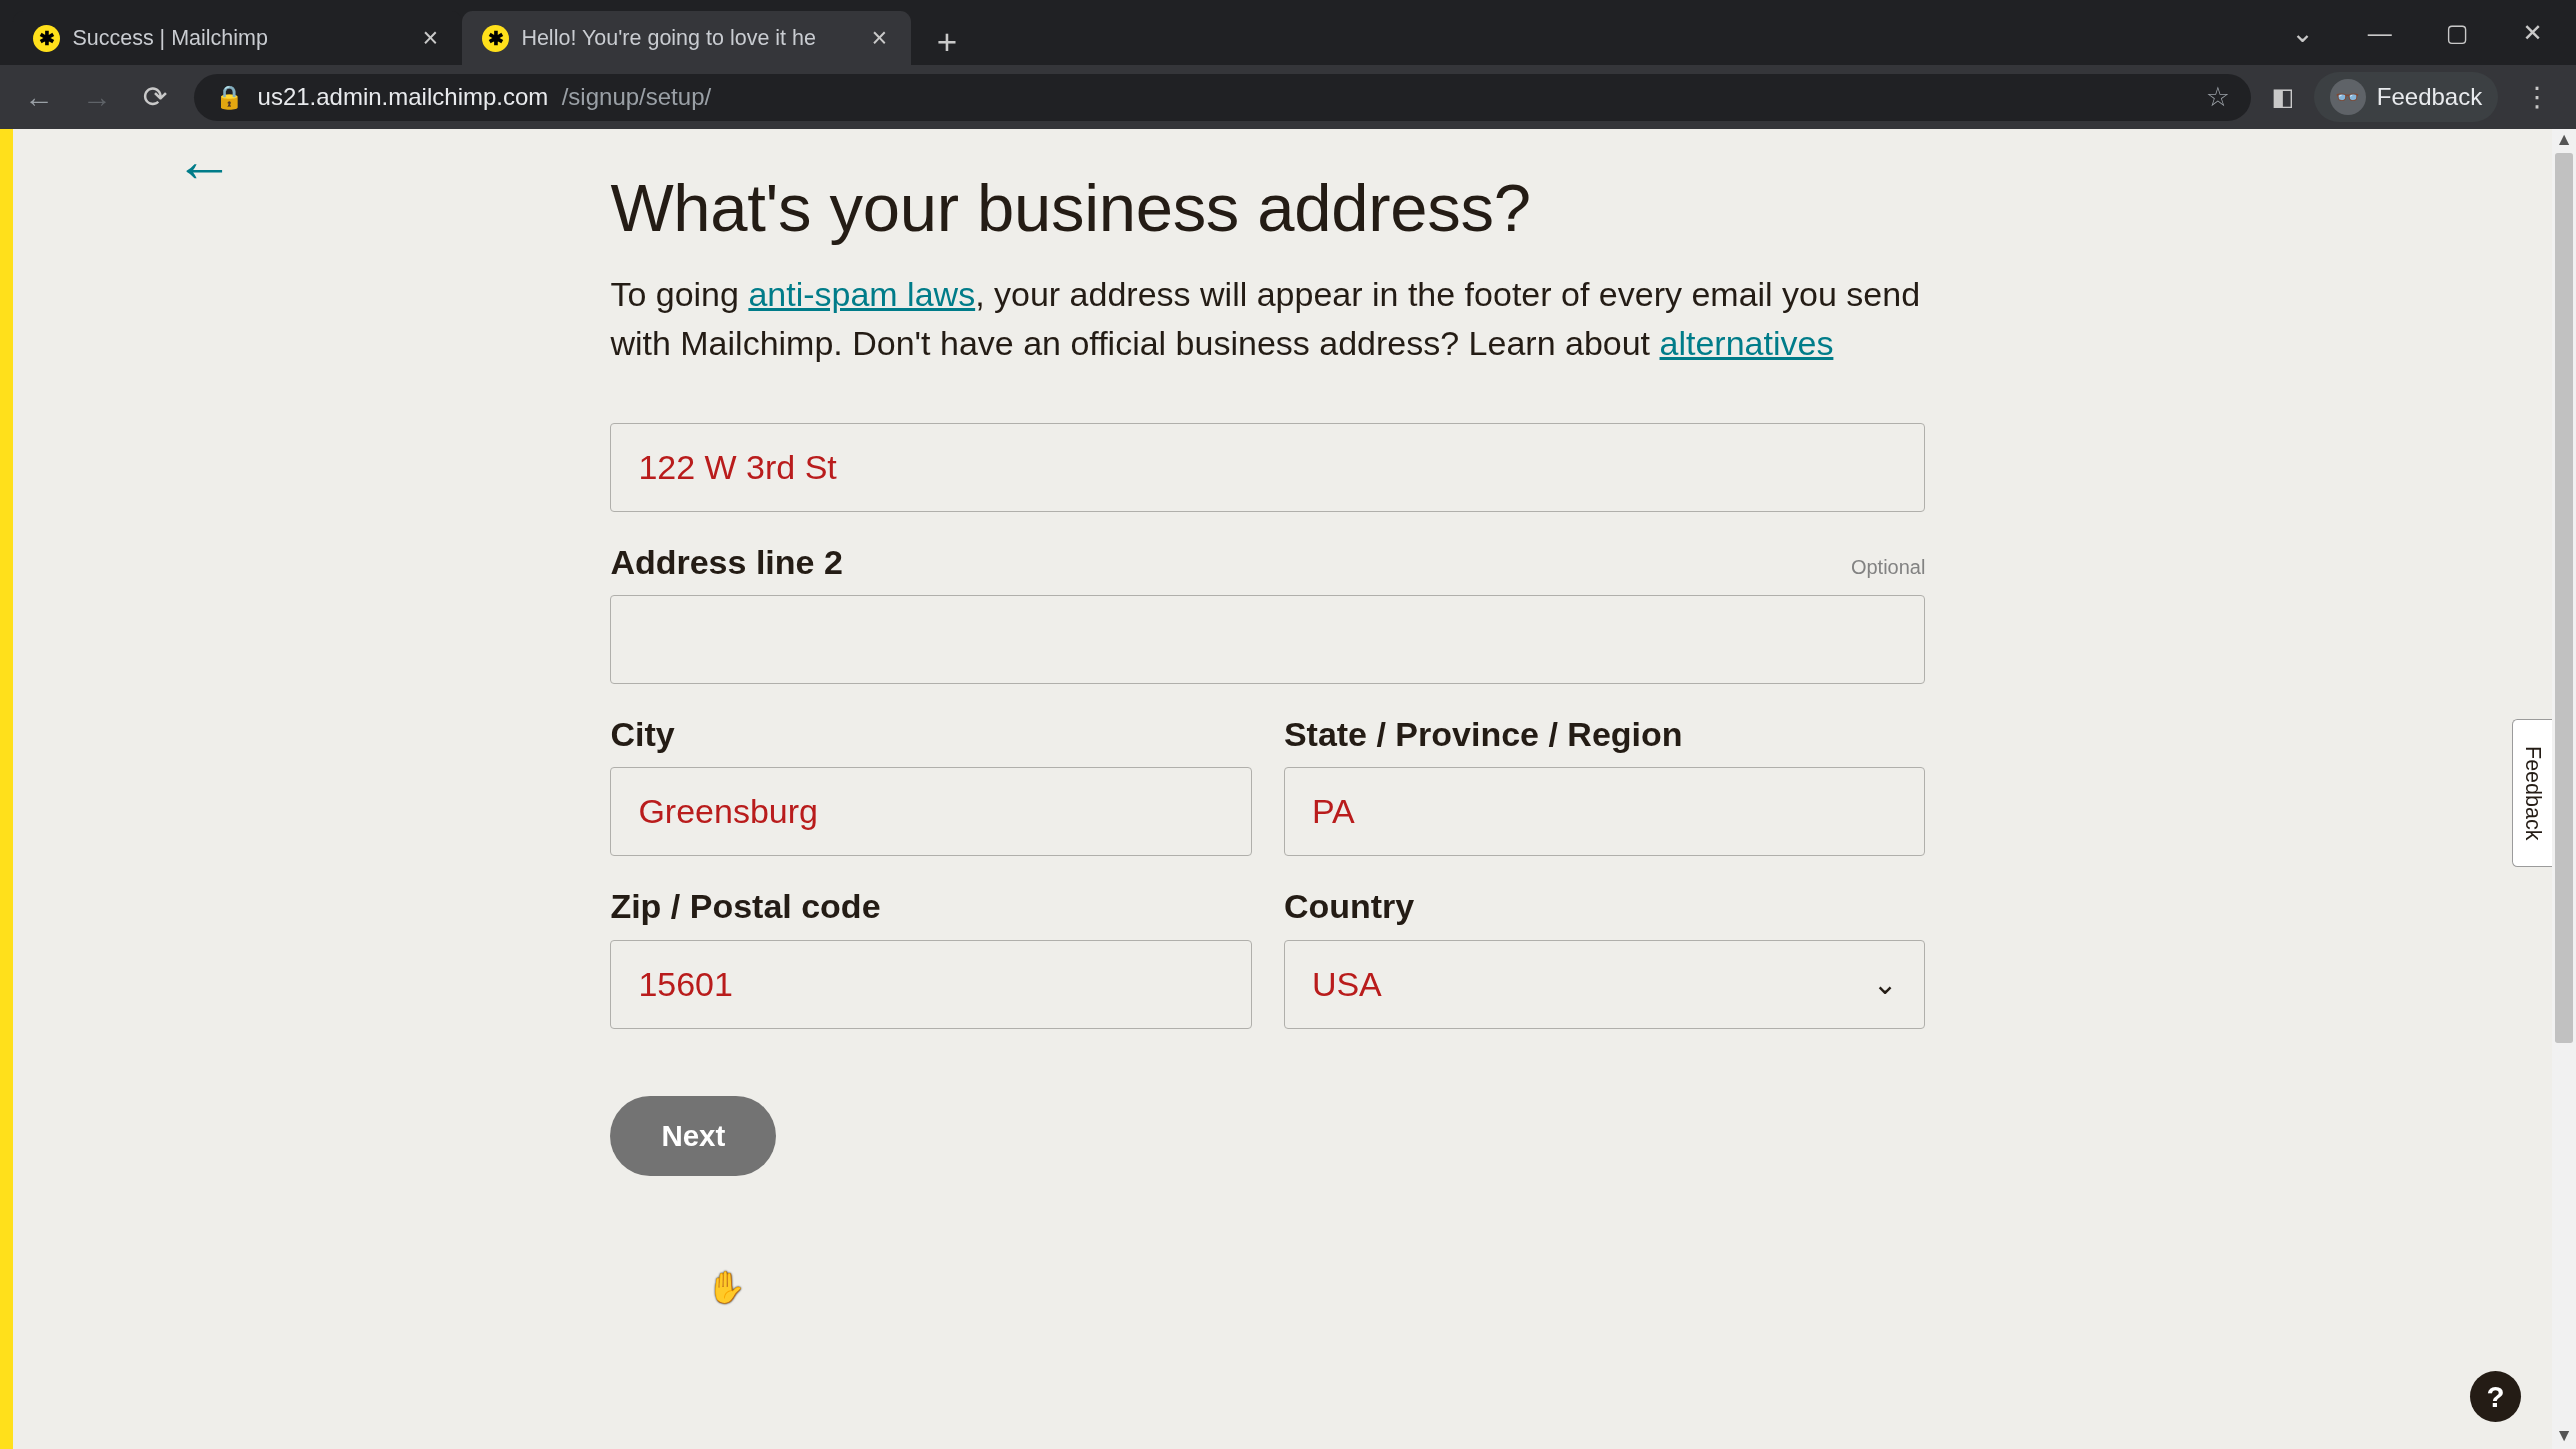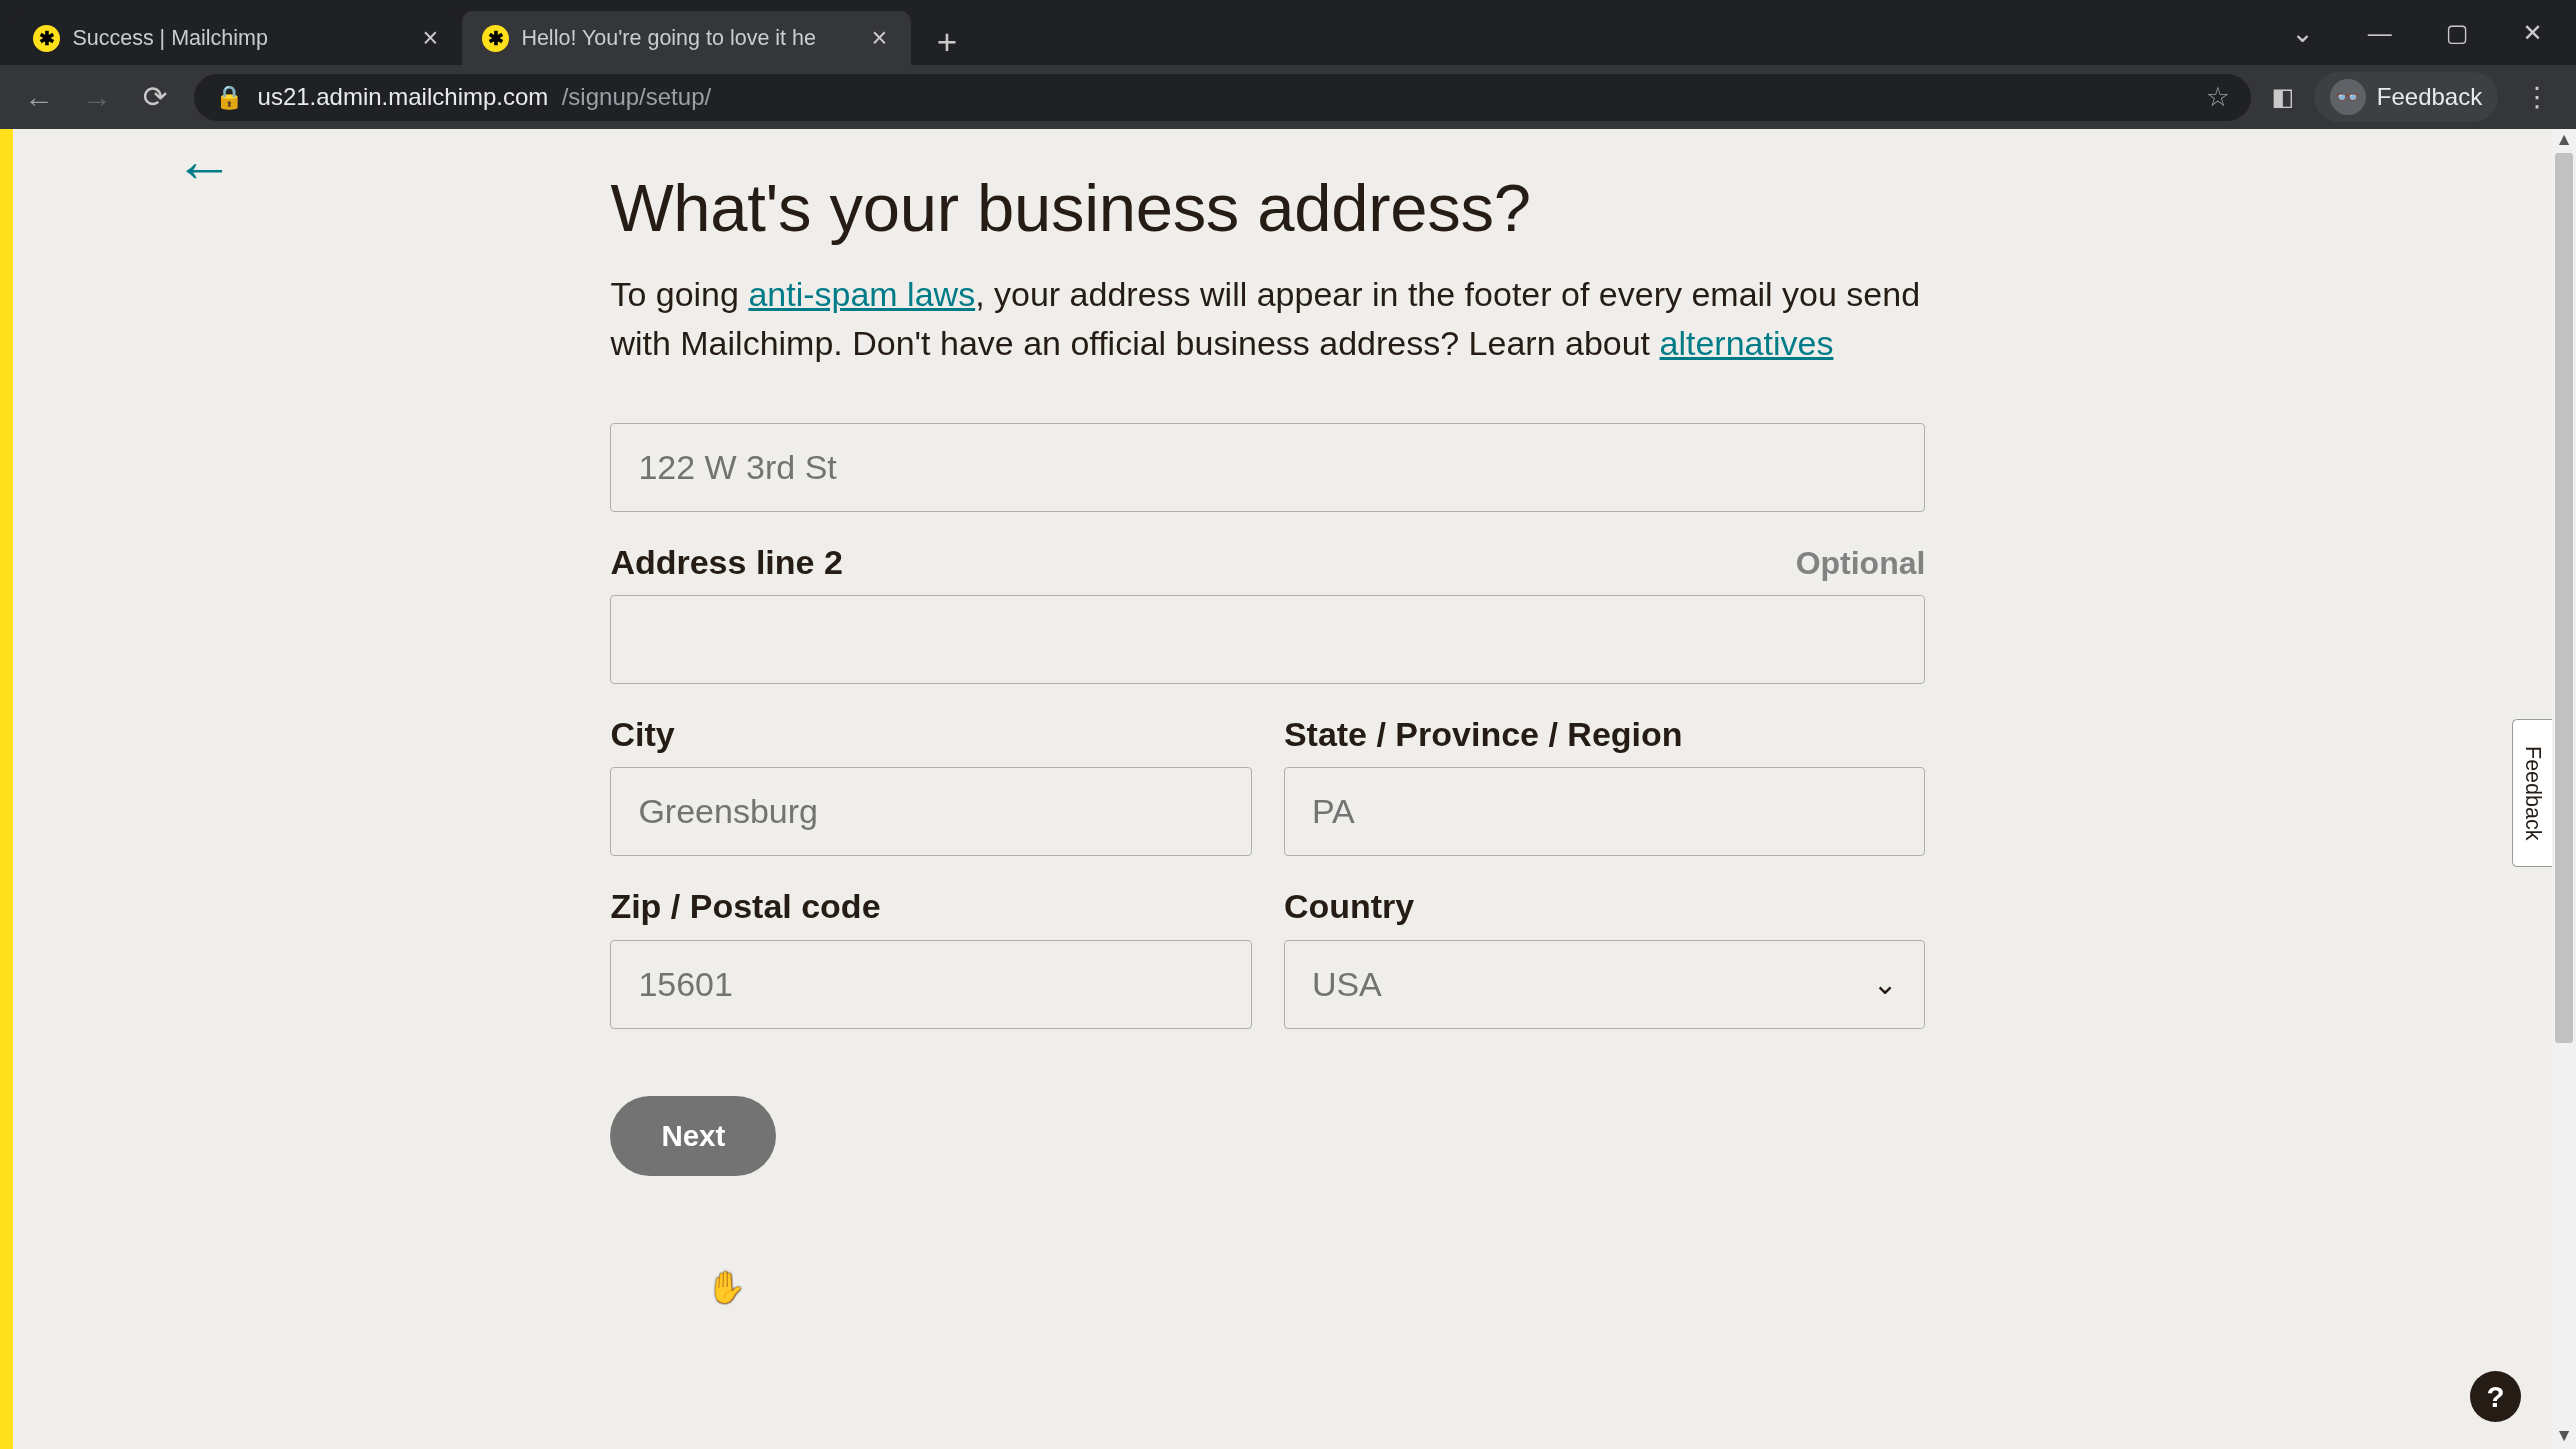--- a/index.html
+++ b/index.html
@@ -119,28 +119,28 @@
   .intro {
     font-size: 34px; color:#241c15;
     line-height: 1.45; margin-bottom: 54px;
     max-width: 1315px;
   }
   .intro a { color:#007c89; text-decoration: underline; }
 
   .form-group { margin-bottom: 31px; }
   .label-row { display:flex; align-items:baseline; justify-content:space-between; margin-bottom: 13.4px; }
   label.field-label { font-size:34px; font-weight:700; color:#241c15; }
-  .optional-tag { font-size:32px; color:#828282; font-weight:700;text-align:center; }
+  .optional-tag { font-size:20px; color:#828282; font-weight:400;text-align:center; }
 
   .text-input, .select-input {
     width:100%; height:89px;
     border:1.3px solid #b0afab;
     border-radius:4px;
     background:#efeeea;
-    font-size:34px; color:#737373;
+    font-size:34px; color:#b91c1c;
     padding: 18px 27px;
     font-family:inherit;
   }
 
   .row2 { display:flex; gap:32px;justify-content:center; }
   .row2 .form-group { flex:1; }
 
   .select-wrap { position:relative; }
   .select-caret {
     position:absolute; right:28px; top:50%; transform:translateY(-50%);

